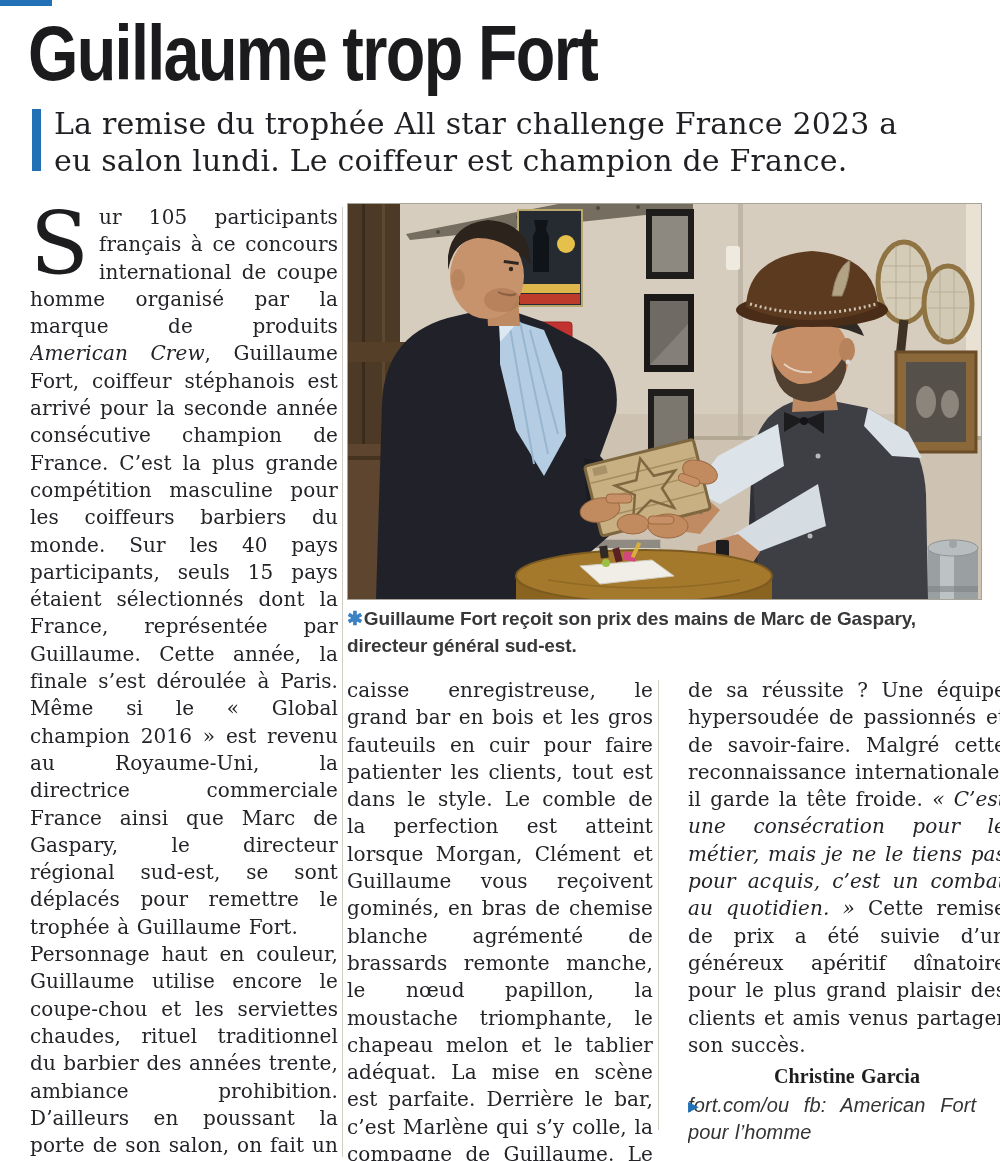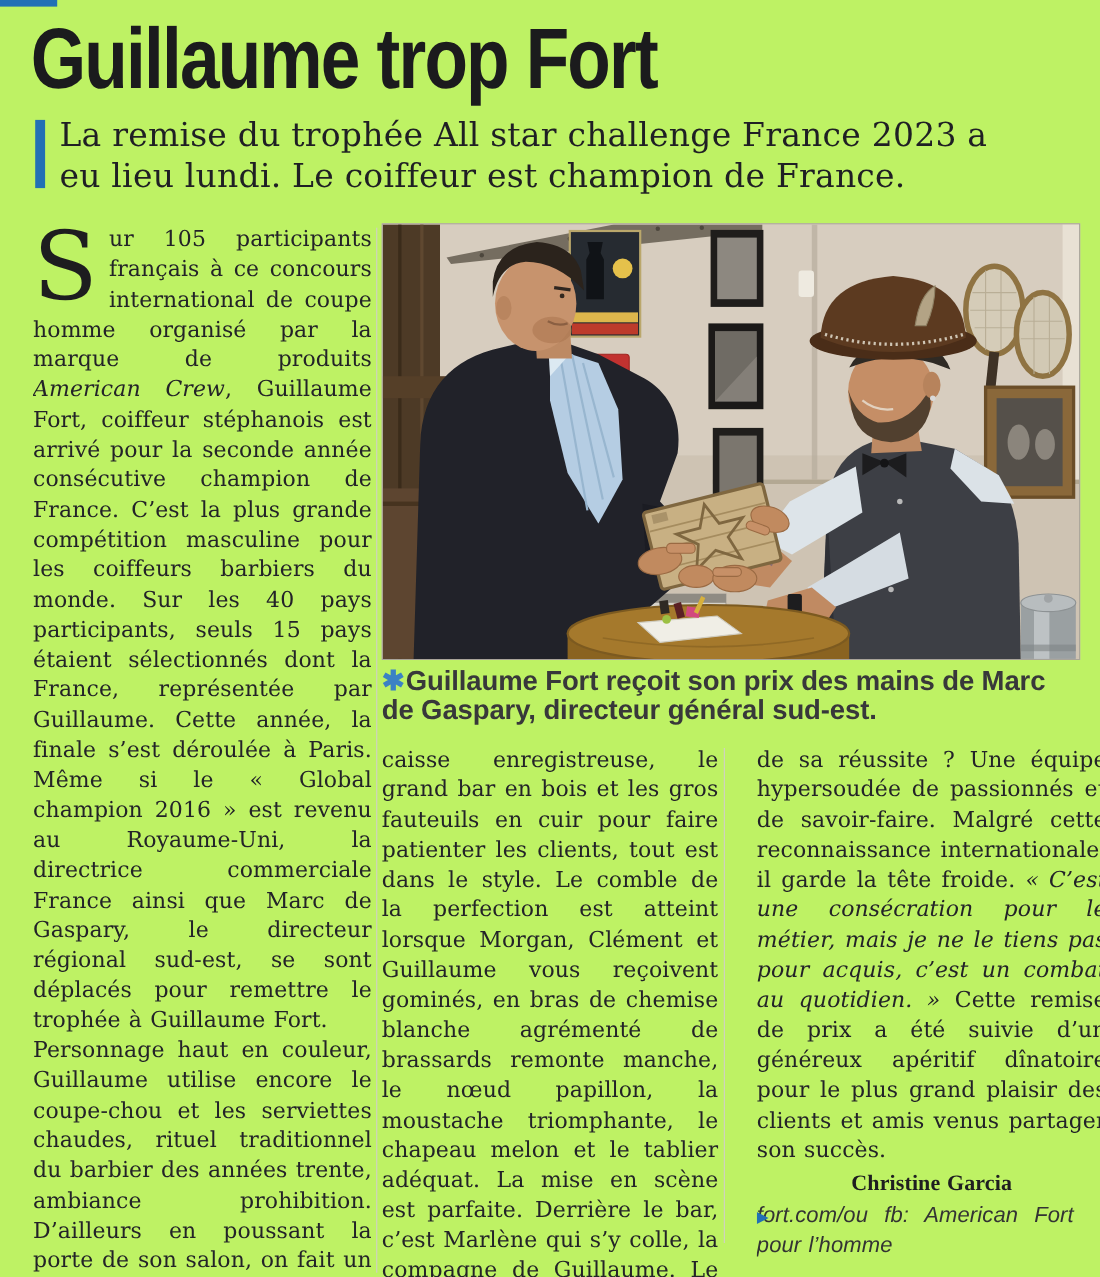--- a/index.html
+++ b/index.html
@@ -1,17 +1,17 @@
 <!DOCTYPE html>
 <html><head>
 <meta charset="utf-8">
 <style>
   html,body{margin:0;padding:0;}
   body{background:#e9e7e2;}
-  .page{position:relative;width:1000px;height:1161px;background:#bef264;overflow:hidden;
+  .page{position:relative;width:1000px;height:1161px;background:#ffffff;overflow:hidden;
         font-family:"DejaVu Serif",serif;color:#212126;}
   .corner-accent{position:absolute;left:0;top:0;width:52px;height:6px;background:#2270b5;}
   .headline{position:absolute;left:28px;top:14px;margin:0;font-family:"Liberation Sans",sans-serif;
             font-weight:bold;font-size:78px;line-height:1;letter-spacing:-2px;color:#1b1b1d;
             transform:scaleX(0.83);transform-origin:0 0;white-space:nowrap;}
   .standfirst{position:absolute;left:30px;top:105px;width:940px;}
   .standfirst-bar{position:absolute;left:2px;top:4px;width:9px;height:62px;background:#2270b5;}
   .standfirst-text{margin-left:24px;font-size:30px;line-height:37px;color:#1f1f24;letter-spacing:0.2px;}
   .sf-line{display:block;white-space:nowrap;}
   .vrule{position:absolute;width:1px;background:#d2cfc7;}
@@ -21,21 +21,21 @@
        letter-spacing:0.1px;word-spacing:1px;color:#232328;}
   .col1{left:30px;top:204px;width:308px;height:957px;overflow:hidden;}
   .col2{left:347px;top:677px;width:306px;height:484px;overflow:hidden;}
   .col3{left:688px;top:677px;width:318px;height:484px;overflow:hidden;}
   .body-p{margin:0;}
   .dropcap{float:left;font-size:86px;line-height:66px;padding:6px 10px 0 0;color:#1d1d1f;}
   .brand,.quote{font-style:italic;}
   .photo{position:absolute;left:347px;top:203px;width:633px;height:395px;margin:0;
          border:1px solid #a9a49a;background:#d7cdbf;}
   .caption{position:absolute;left:347px;top:606px;width:633px;margin:0;
-           font-family:"Liberation Sans",sans-serif;font-weight:bold;font-size:25px;
+           font-family:"Liberation Sans",sans-serif;font-weight:bold;font-size:19px;
            line-height:26.5px;color:#38383a;letter-spacing:-0.1px;}
   .cap-star{color:#3b82c4;padding-right:1px;}
   .byline{margin:4px 0 2px;text-align:center;font-family:Liberation Serif, serif;
           font-weight:bold;font-size:20px;color:#1e1e20;}
   .weblink{position:relative;margin:2px 0 0;font-family:"Liberation Sans",sans-serif;
            font-style:italic;font-size:20px;line-height:26.5px;color:#333;}
   .link-arrow{position:absolute;left:0;top:1px;font-size:14px;color:#2270b5;font-style:normal;}
   .link-l1{display:block;padding-left:28px;letter-spacing:4.5px;white-space:nowrap;}
   .link-l2{display:block;word-spacing:9px;white-space:nowrap;}
   .link-l3{display:block;}
@@ -46,21 +46,21 @@
 <div class="page">
 
   <div class="corner-accent"></div>
 
   <h1 class="headline">Guillaume trop Fort</h1>
 
   <div class="standfirst">
     <div class="standfirst-bar"></div>
     <div class="standfirst-text">
       <span class="sf-line">La remise du trophée All star challenge France 2023 a</span>
-      <span class="sf-line">eu lieu lundi. Le coiffeur est champion de France.</span>
+      <span class="sf-line">eu salon lundi. Le coiffeur est champion de France.</span>
     </div>
   </div>
 
   <div class="vrule rule-col1"></div>
   <div class="vrule rule-col2"></div>
 
   <div class="col col1">
     <p class="body-p"><span class="dropcap">S</span><span>ur 105 participants français à ce concours international de coupe homme organisé par la marque de produits </span><i class="brand">American Crew</i><span>, Guillaume Fort, coiffeur stéphanois est arrivé pour la seconde année consécutive champion de France. C’est la plus grande compétition masculine pour les coiffeurs barbiers du monde. Sur les 40 pays participants, seuls 15 pays étaient sélectionnés dont la France, représentée par Guillaume. Cette année, la finale s’est déroulée à Paris. Même si le « Global champion 2016 » est revenu au Royaume-Uni, la directrice commerciale France ainsi que Marc de Gaspary, le directeur régional sud-est, se sont déplacés pour remettre le trophée à Guillaume Fort.</span></p>
     <p class="body-p">Personnage haut en couleur, Guillaume utilise encore le coupe-chou et les serviettes chaudes, rituel traditionnel du barbier des années trente, ambiance prohibition. D’ailleurs en poussant la porte de son salon, on fait un grand bond en arrière. La</p>
   </div>

